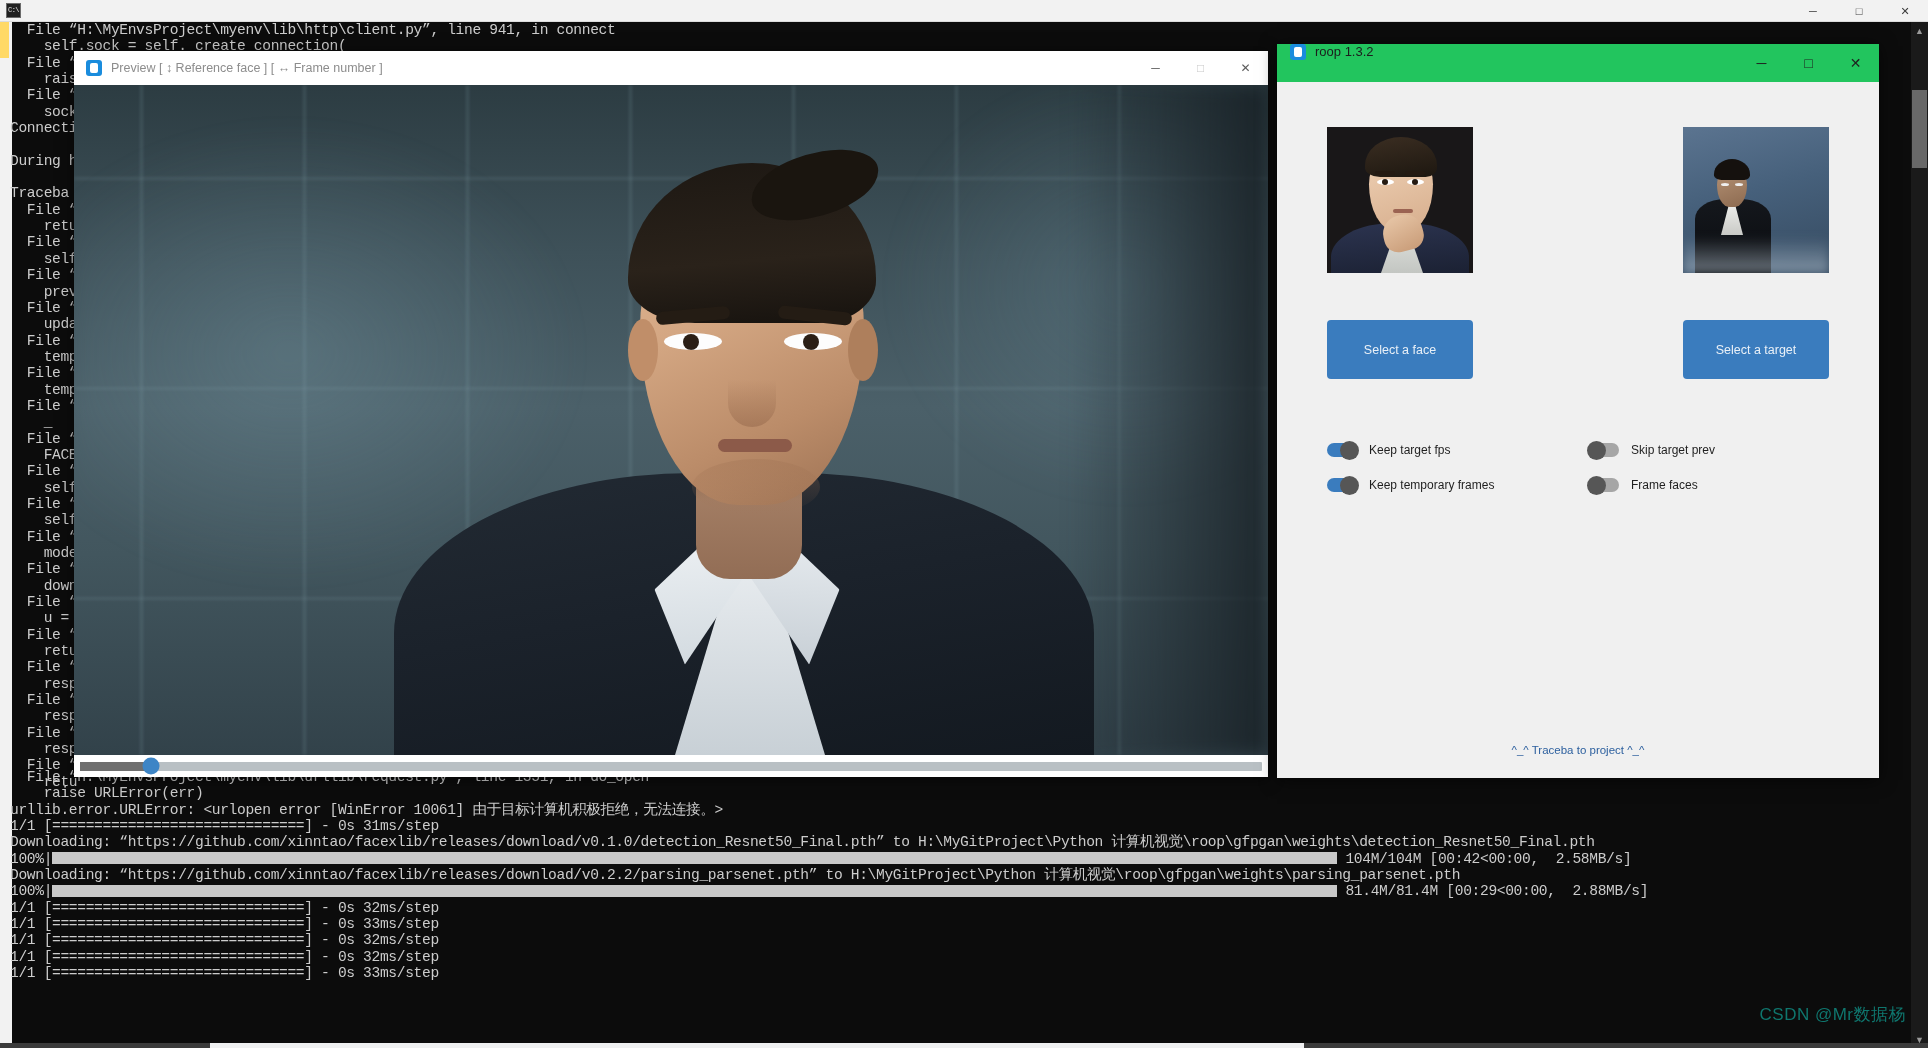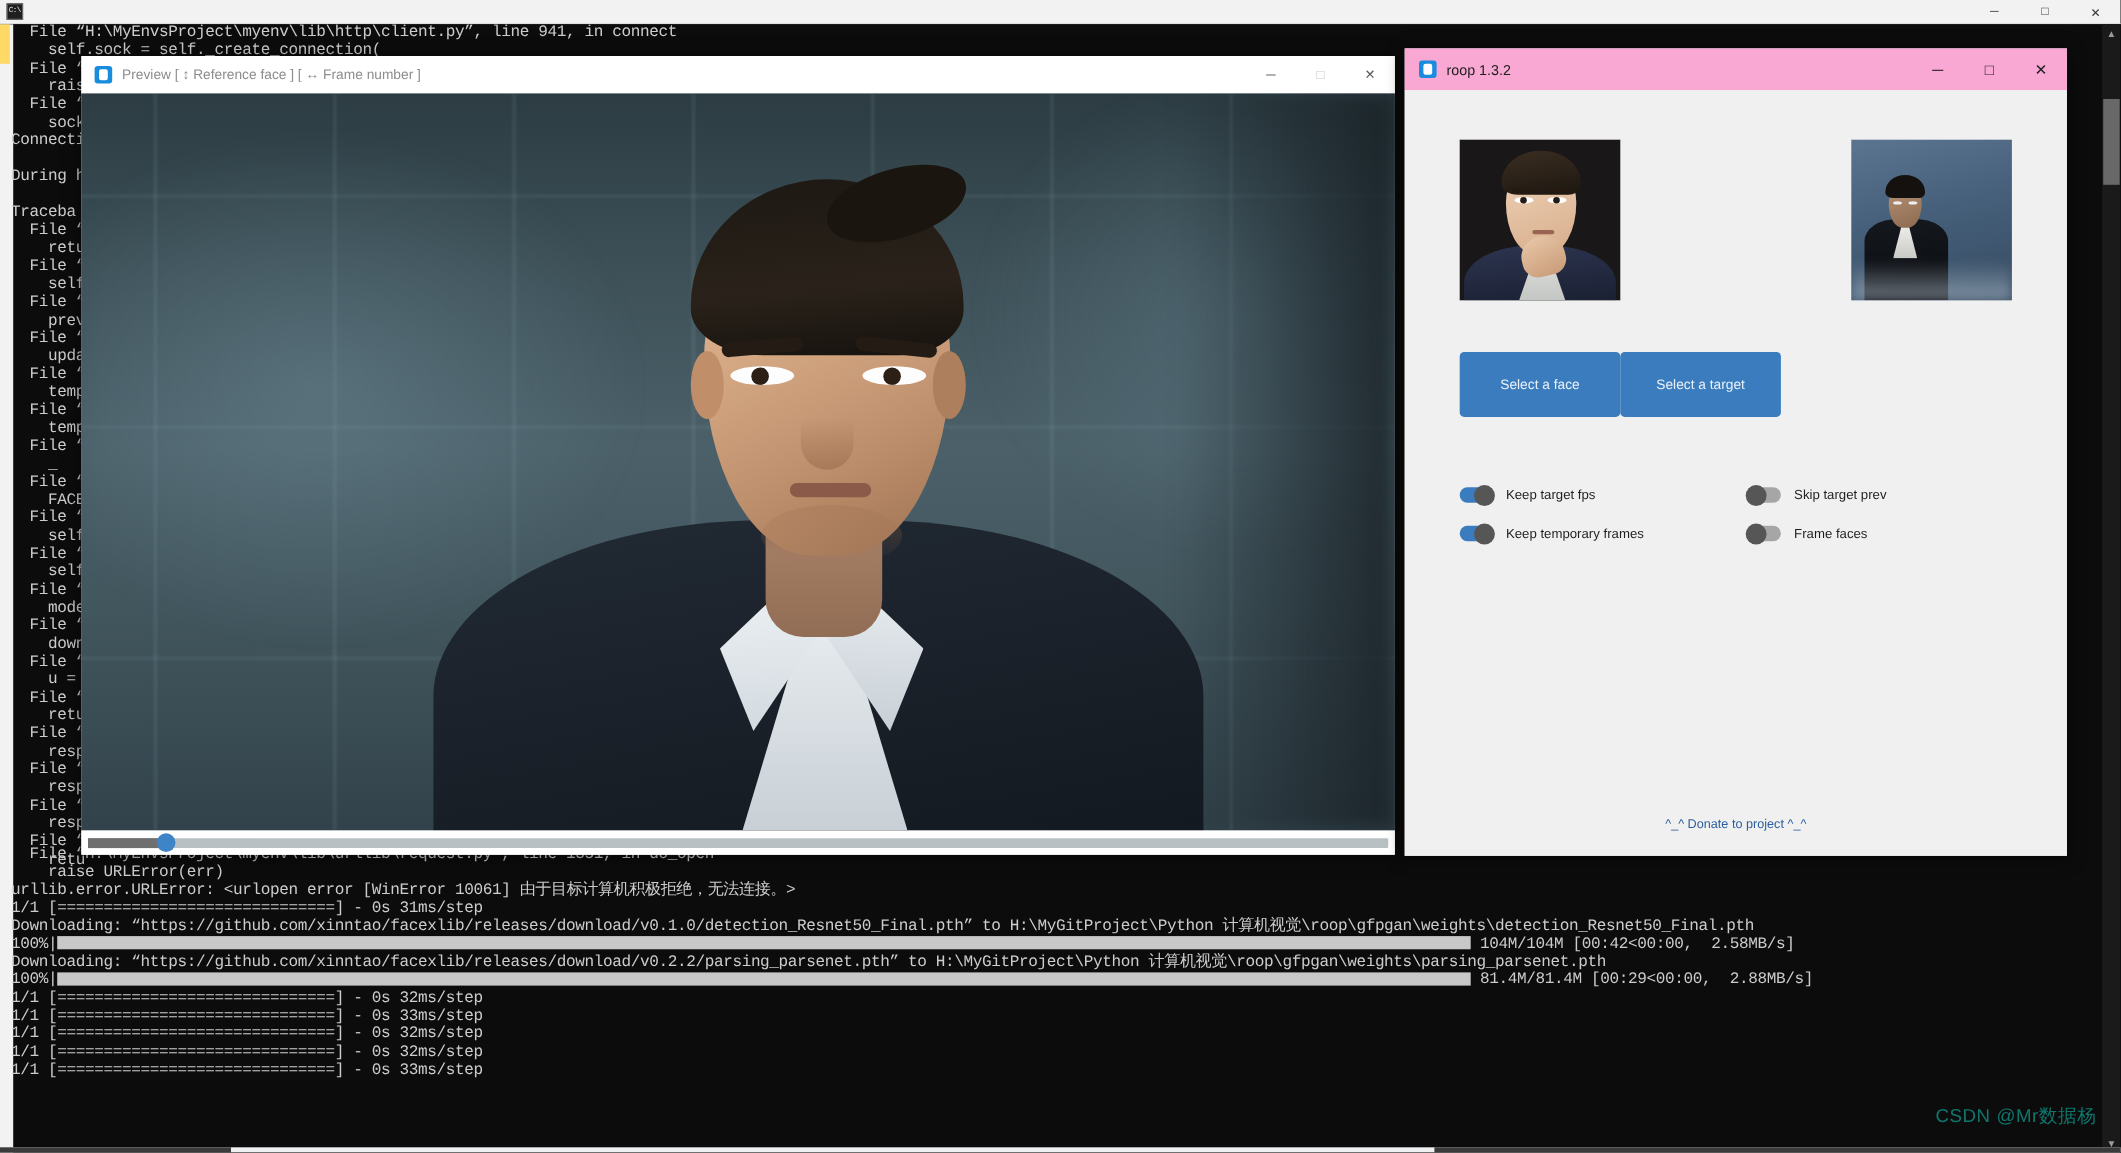--- a/index.html
+++ b/index.html
@@ -329,22 +329,22 @@
   
   .roop-win {
     position: absolute;
     left: 1277px; top: 44px;
     width: 602px; height: 734px;
     background: #f0f0f0;
     box-shadow: 0 2px 16px rgba(0,0,0,0.6);
     display: flex; flex-direction: column;
   }
   .roop-titlebar {
-    height: 38px; background: #f9a8d4;
-    display: flex; align-items: center;
+    height: 38px; background: #22c55e;
+    display: flex; align-items: flex-start;
     padding-left: 13px; position: relative;
     flex: none;
   }
   .roop-title {
     font-size: 13px; color: #1d1d1d;
   }
   .roop-winbtns {
     position: absolute; right: 0; top: 0;
     display: flex; height: 38px;
   }
@@ -454,21 +454,21 @@
     clip-path: polygon(40% 0%, 60% 0%, 100% 100%, 0% 100%);
   }
   .tt-fog {
     position: absolute; left: 0; bottom: 0;
     width: 146px; height: 36px;
     background: linear-gradient(180deg, rgba(180,195,210,0) 0%, rgba(190,205,218,0.55) 100%);
     filter: blur(5px);
   }
 
   .select-row {
-    display: flex; 
+    display: flex; justify-content: space-between;
     padding-top: 47px;
   }
   .btn-blue {
     background: #3a7cbe;
     color: #e9f0f7;
     border: none;
     font-size: 12.5px;
     font-family: "Liberation Sans", sans-serif;
     border-radius: 4px;
     cursor: pointer;
@@ -689,21 +689,21 @@
             <div class="switch off">
                 <div class="knob"></div>
               </div>
             <span class="toggle-label">Frame faces</span>
           </div>
         </div>
       </div>
 
 
       <div class="donate-wrap">
-        <span class="donate">^_^ Donate to project ^_^</span>
+        <span class="donate">^_^ Traceba to project ^_^</span>
       </div>
     </div>
   </div>
 
   <div class="watermark">CSDN @Mr数据杨</div>
   <div class="taskbar">
     <div class="tb-seg-l"></div>
     <div class="tb-seg-r"></div>
   </div>
 </div>

